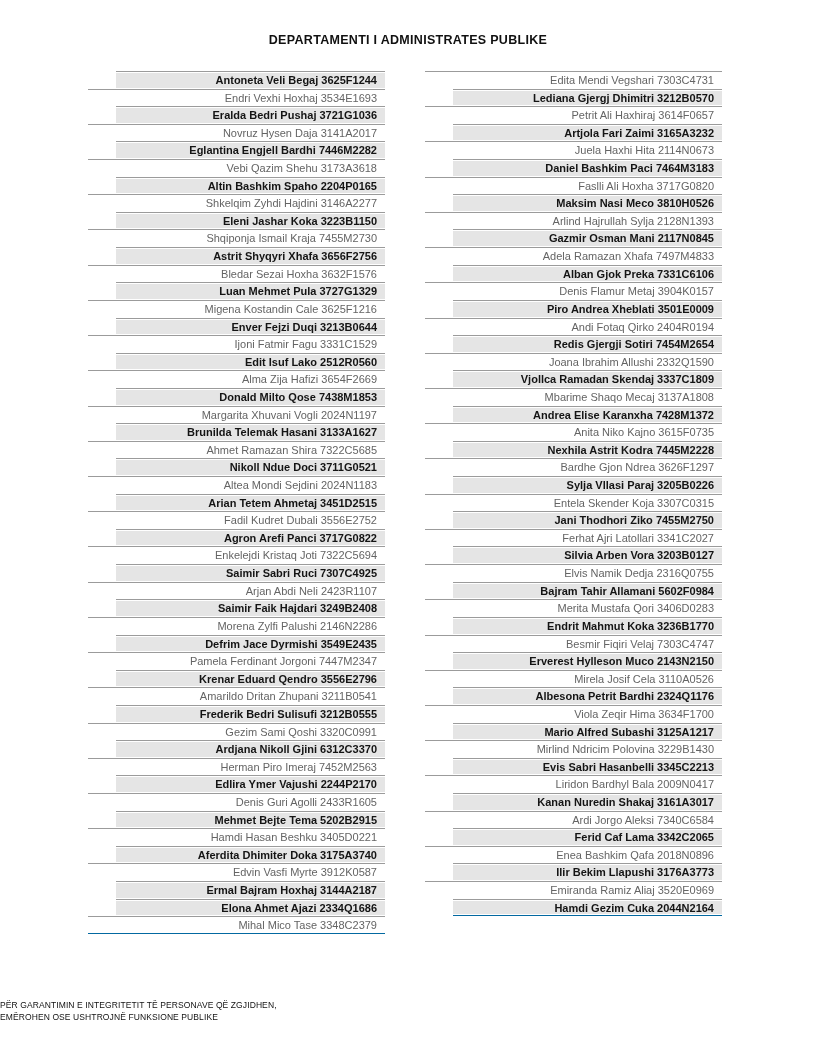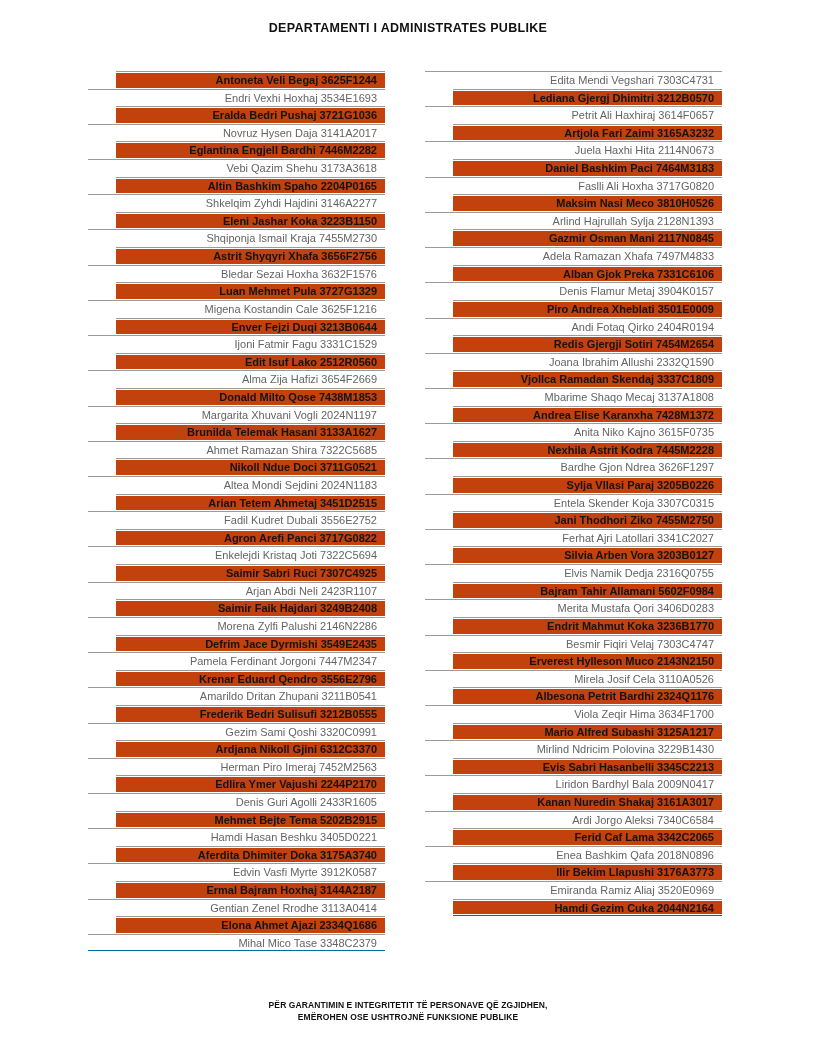--- a/index.html
+++ b/index.html
@@ -6,21 +6,21 @@
   .page {
     position: relative;
     width: 816px;
     height: 1056px;
     margin: 0 auto;
     background: #ffffff;
     font-family: "Liberation Sans", sans-serif;
     overflow: hidden;
   }
   .doc-title {
-    padding-top: 21px;
+    padding-top: 33px;
     text-align: center;
     font-size: 12.5px;
     font-weight: bold;
     color: #111111;
     letter-spacing: 0.3px;
   }
   .columns {
     position: absolute;
     top: 71px;
     left: 88px;
@@ -32,44 +32,44 @@
     box-sizing: border-box;
     height: 17.62px;
     border-top: 1px solid #9b9b9b;
     padding: 1px 0;
     background-clip: content-box;
     font-size: 11px;
     line-height: 14.4px;
   }
   .col .row:last-child { border-bottom: 1px solid #0369a1; }
   .row.shaded {
-    background-color: #c2410c;
+    background-color: #e5e5e5;
     font-weight: bold;
     color: #141414;
     margin-left: 28px;
   }
   .row.plain {
     background-color: #ffffff;
     font-weight: normal;
     color: #646464;
   }
   .row .entry {
     display: block;
     text-align: right;
     padding-right: 8px;
     white-space: nowrap;
   }
   .footer {
     position: absolute;
     left: 0;
     right: 0;
     top: 1000px;
-    text-align: center;
+    text-align: left;
     font-size: 8.5px;
-    font-weight: bold;
+    font-weight: normal;
     color: #111111;
     line-height: 11.5px;
     letter-spacing: 0.1px;
   }
 </style>
 </head>
 <body>
 
 <div class="page">
   <div class="doc-title">DEPARTAMENTI I ADMINISTRATES PUBLIKE</div>
@@ -208,23 +208,20 @@
           <span class="entry">Hamdi Hasan Beshku 3405D0221</span>
         </div>
         <div class="row shaded">
           <span class="entry">Aferdita Dhimiter Doka 3175A3740</span>
         </div>
         <div class="row plain">
           <span class="entry">Edvin Vasfi Myrte 3912K0587</span>
         </div>
         <div class="row shaded">
           <span class="entry">Ermal Bajram Hoxhaj 3144A2187</span>
-        </div>
-        <div class="row plain">
-          <span class="entry">Gentian Zenel Rrodhe 3113A0414</span>
         </div>
         <div class="row shaded">
           <span class="entry">Elona Ahmet Ajazi 2334Q1686</span>
         </div>
         <div class="row plain">
           <span class="entry">Mihal Mico Tase 3348C2379</span>
         </div>
       </div>
     <div class="col">
         <div class="row plain">

